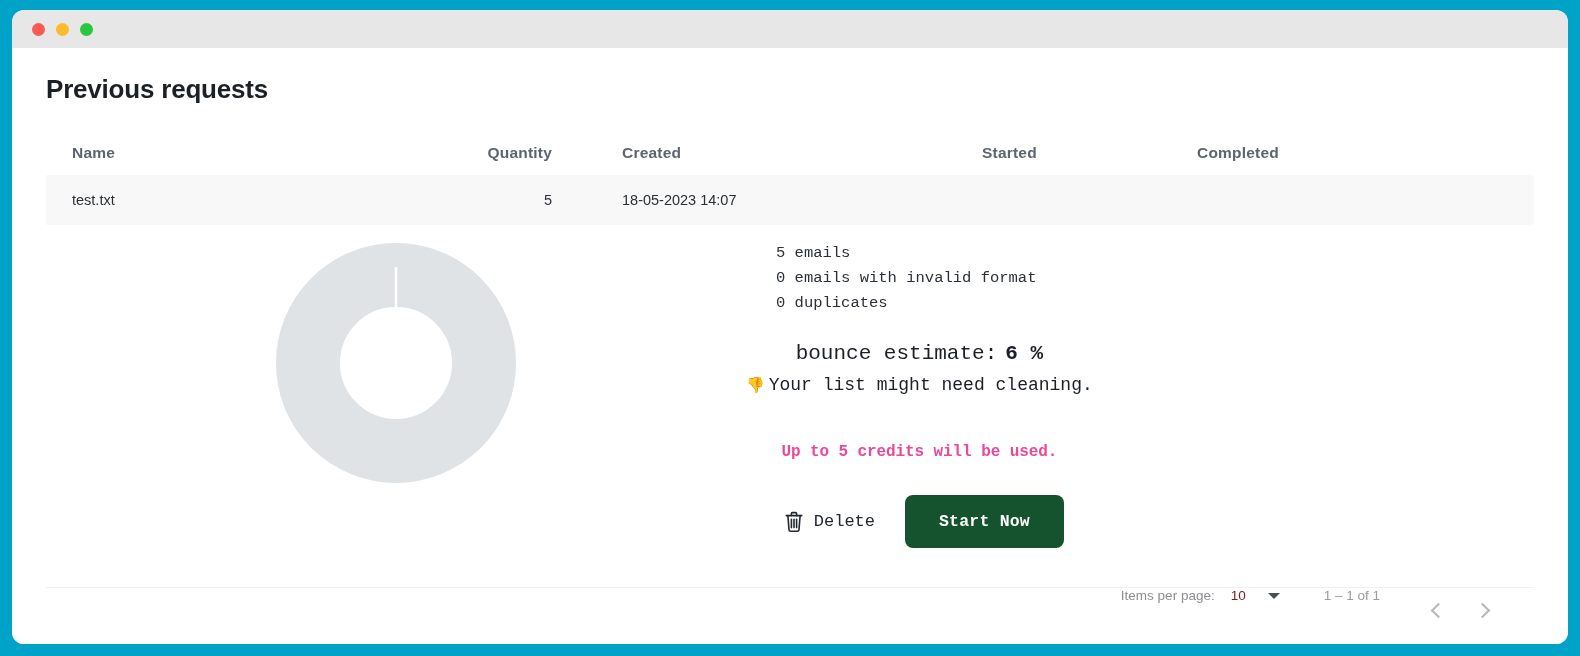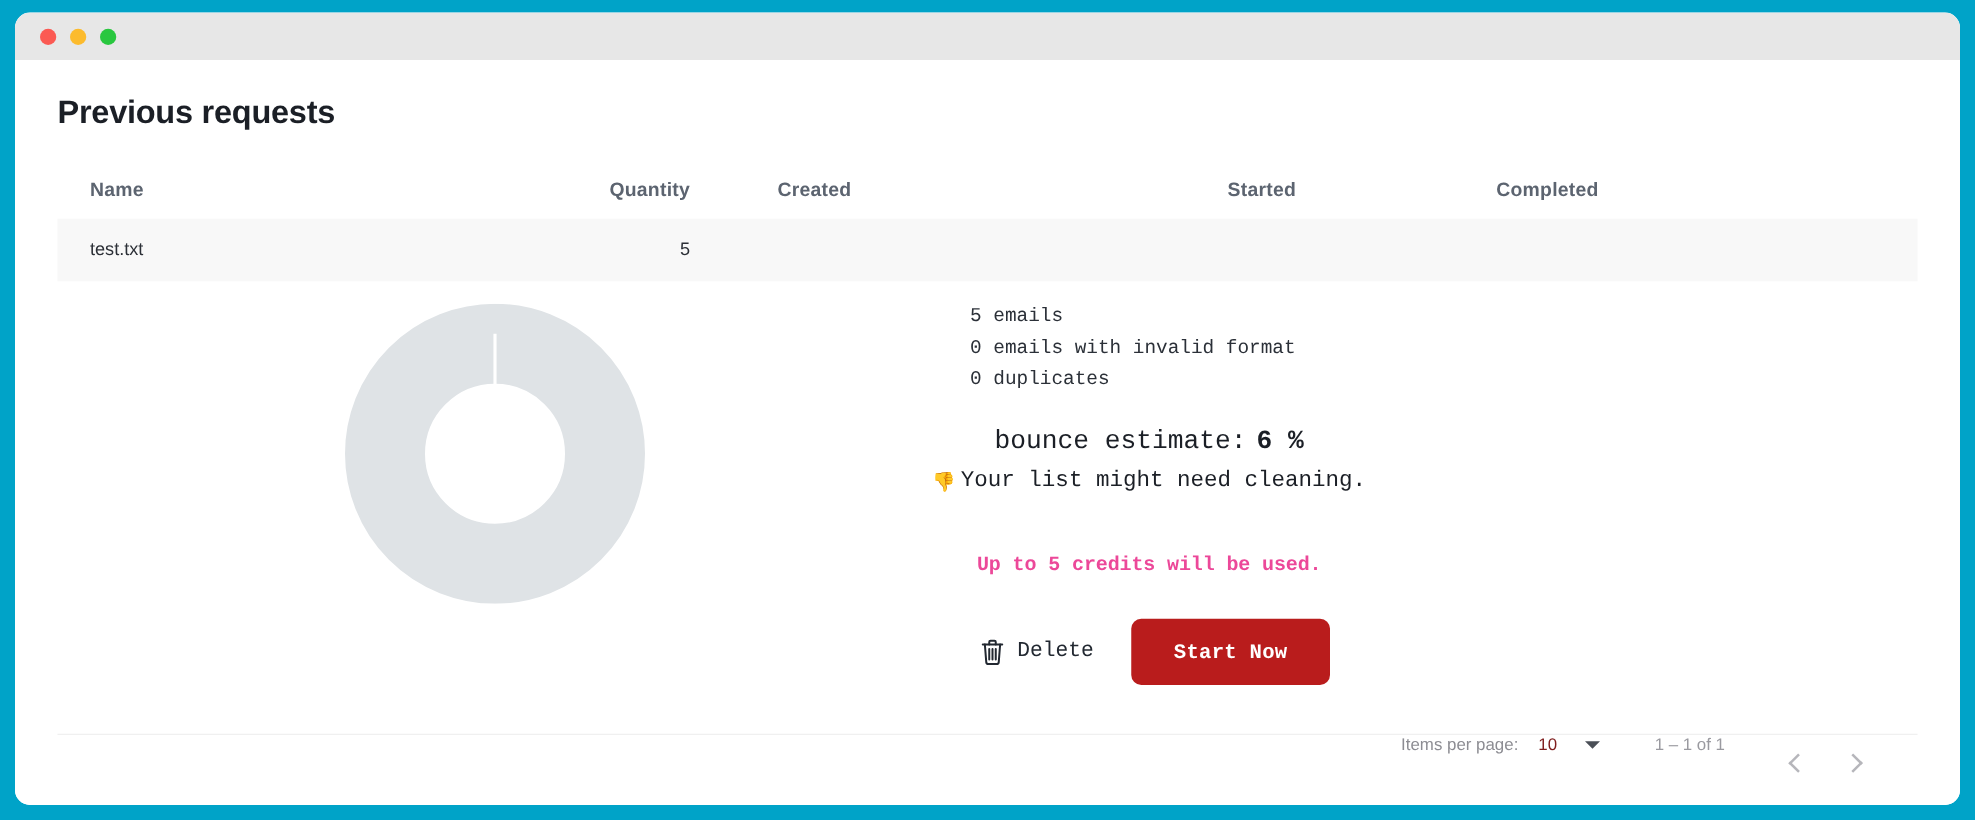--- a/index.html
+++ b/index.html
@@ -165,21 +165,21 @@
     border: none;
     cursor: pointer;
     font-family: inherit;
     font-size: 17px;
     color: #222831;
     padding: 6px 8px;
   }
   .delete-btn svg { display: block; }
 
   .start-btn {
-    background: #b91c1c;
+    background: #14532d;
     color: #ffffff;
     border: none;
     border-radius: 8px;
     font-family: inherit;
     font-size: 16.5px;
     font-weight: bold;
     letter-spacing: 0.2px;
     padding: 17px 34px;
     cursor: pointer;
   }
@@ -250,20 +250,21 @@
         <div class="th">Name</div>
         <div class="th num">Quantity</div>
         <div class="th">Created</div>
         <div class="th">Started</div>
         <div class="th">Completed</div>
       </div>
 
       <div class="trow">
         <div class="td">test.txt</div>
         <div class="td num">5</div>
+        <div class="td">18-05-2023 14:07</div>
         <div class="td"></div>
         <div class="td"></div>
       </div>
     </div>
 
     <div class="detail">
 
       <div class="chart-wrap">
         <svg class="donut" width="240" height="240" viewBox="0 0 240 240">
           <circle cx="120" cy="120" r="88" fill="none" stroke="#dfe3e6" stroke-width="64"></circle>

